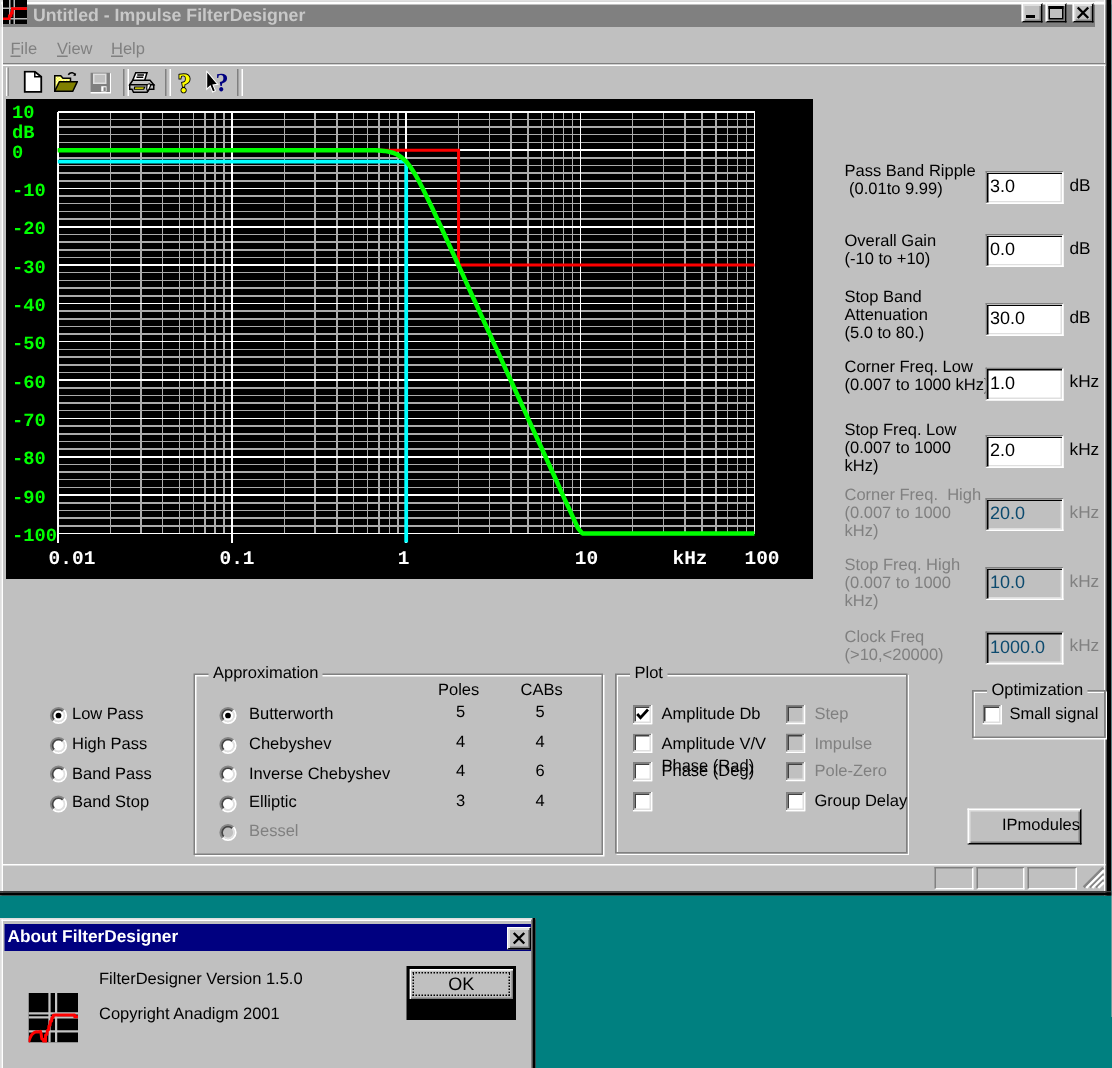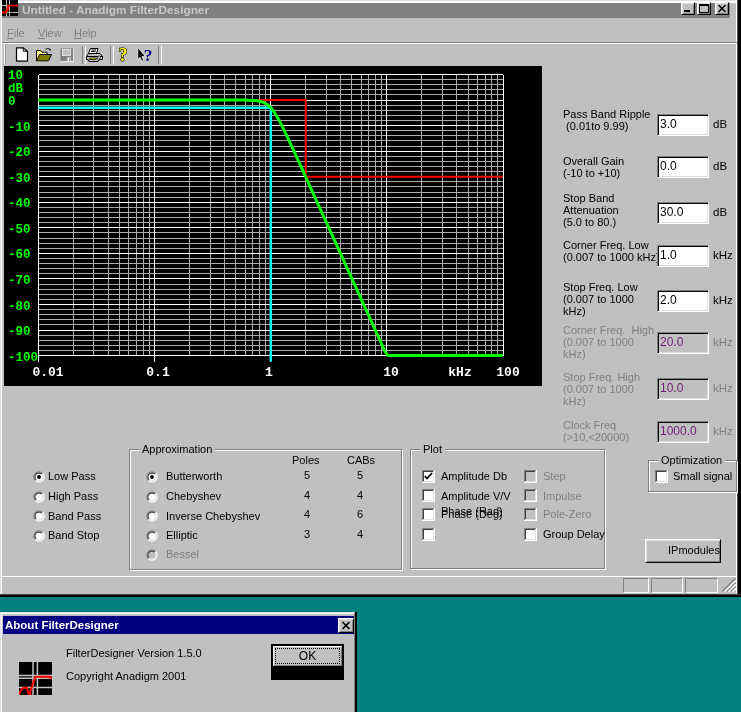--- a/index.html
+++ b/index.html
@@ -22,21 +22,21 @@
 .tsep{position:absolute;top:46px;width:2px;height:18px;border-left:1px solid #808080;border-right:1px solid #fff;}
 
 #plot{left:4px;top:66px;width:538px;height:320px;background:#000;}
 
 .lbl{position:absolute;left:563px;line-height:12px;font-size:11px;}
 .lbl.gray{color:#808080;}
 .edit{position:absolute;left:657px;width:48px;height:18px;background:#fff;
       border-top:1px solid #808080;border-left:1px solid #808080;border-bottom:1px solid #fff;border-right:1px solid #fff;
       box-shadow:inset 1px 1px 0 #000, inset -1px -1px 0 #dfdfdf;
       font-size:12px;padding-left:2px;padding-top:2px;}
-.edit.gray{background:#c0c0c0;color:#701a75;}
+.edit.gray{background:#c0c0c0;color:#0c4a6e;}
 .unit{position:absolute;font-size:11.5px;}
 .unit.gray{color:#808080;}
 
 .group{position:absolute;border:1px solid #808080;box-shadow:1px 1px 0 #fff, inset 1px 1px 0 #fff;}
 .group>.legend{position:absolute;top:-6px;left:9px;background:#c0c0c0;padding:0 3px;font-size:11px;line-height:11px;}
 
 .ritem{position:absolute;font-size:11px;text-align:right;}
 .citem{position:absolute;font-size:11px;}
 .gray{color:#808080;}
 
@@ -65,21 +65,21 @@
   <div class="line" style="left:0;top:594px;width:741px;height:1px;background:#404040"></div>
   <div class="line" style="left:0;top:595px;width:741px;height:2px;background:#000"></div>
 
   <div id="titlebar">
     <svg style="position:absolute;left:2px;top:0px" width="16" height="16">
         <rect x="0" y="0" width="16" height="16" fill="#000"></rect>
         <path d="M4.5 0V16 M7.5 0V16" stroke="#b8b8b8"></path>
         <path d="M0 5.5H16 M0 12.5H16" stroke="#b8b8b8"></path>
         <path d="M-1 12.5 H4.2 V10.6 H5.4 V8.7 H6.2 V5.7 H16" stroke="#f00" stroke-width="1.8" fill="none" stroke-linejoin="miter"></path>
       </svg>
-    <span id="title">Untitled - Anadigm FilterDesigner</span>
+    <span id="title">Untitled - Impulse FilterDesigner</span>
     <div class="wbtn" style="left:681px">
         <svg width="12" height="11" style="position:absolute;left:0;top:0">
           <rect x="2" y="7" width="6" height="2" fill="#000"></rect>
         </svg>
       </div>
     <div class="wbtn" style="left:697px">
         <svg width="12" height="11" style="position:absolute;left:0;top:0">
           <rect x="1.5" y="1.5" width="9" height="8" fill="none" stroke="#000"></rect>
           <rect x="1" y="1" width="10" height="2" fill="#000"></rect>
         </svg>

